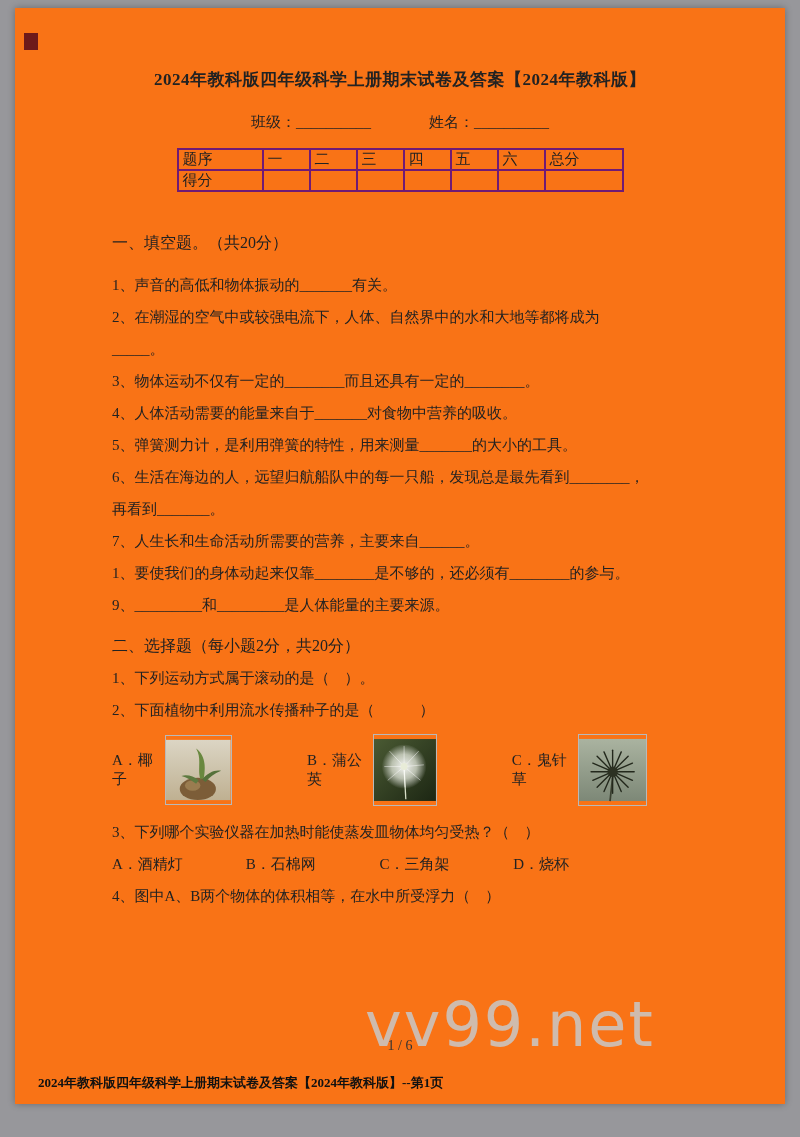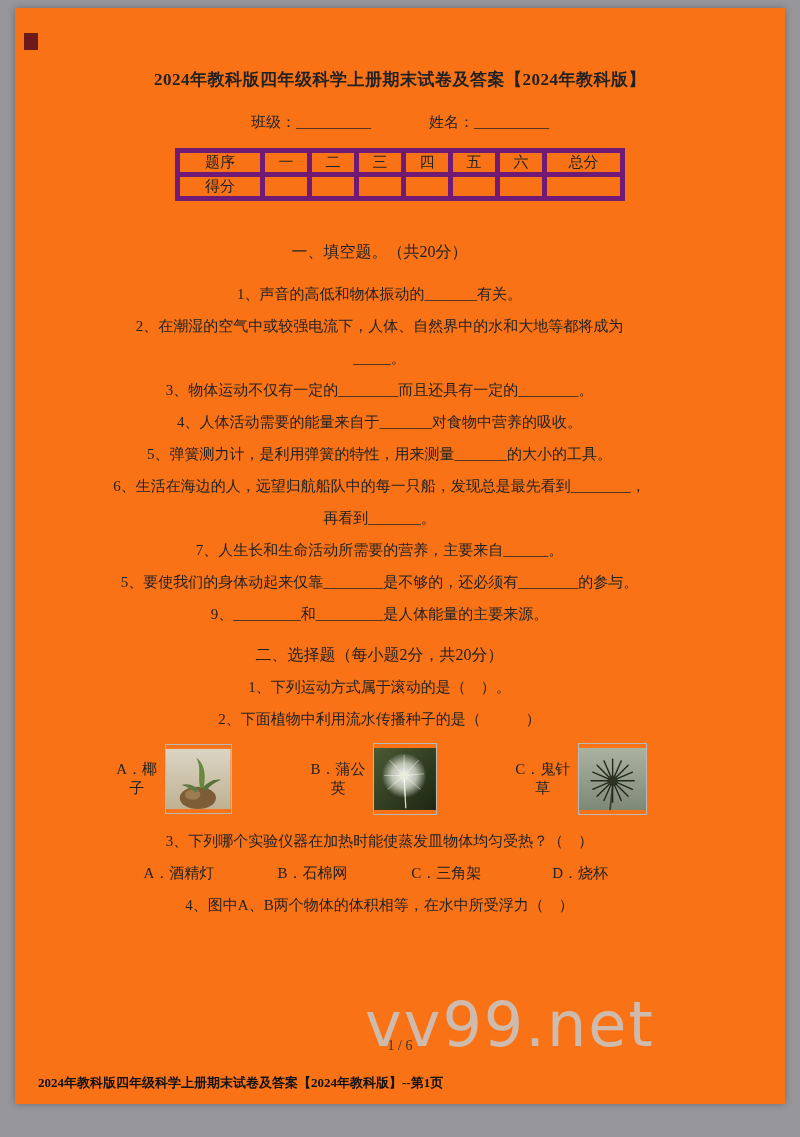--- a/index.html
+++ b/index.html
@@ -24,27 +24,27 @@
   .title {
     margin-top:60px; text-align:center;
     font-size:17px; font-weight:bold; letter-spacing:.5px;
   }
   .id-line {
     margin-top:22px; display:flex; justify-content:center; gap:58px;
     font-size:15px;
   }
   .score-table { margin:16px auto 0; border-collapse:collapse; font-size:15px; }
   .score-table td {
-    border:5px solid #701a75; height:16px;
-    text-align:center; vertical-align:middle; padding:0 4px;
+    border:2px solid #701a75; height:16px;
+    vertical-align:middle; padding:0 4px;
   }
   .score-table td.c0 { width:85px; }
   .score-table td.cn { width:47px; }
   .score-table td.c7 { width:78px; }
-  .content { width:632px; padding:34px 0 0 97px;text-align:center; }
+  .content { width:632px; padding:34px 0 0 97px; }
   .section-heading { font-size:16px; line-height:33px; margin-bottom:10px; }
   .section-heading.second { margin-top:8px; margin-bottom:0; }
   .q { font-size:15px; line-height:32px; font-weight:normal; }
   .opts { display:flex; font-size:15px; line-height:32px; }
   .opts .o1 { width:192px; }
   .opts .o2 { width:217px; }
   .opts4 { display:flex; font-size:15px; line-height:32px; }
   .opts4 span { width:143px; }
   .image-row {
     display:flex; align-items:center; margin:6px 0 8px 0; height:76px;gap:33px;
@@ -110,21 +110,21 @@
   <div class="content">
     <div class="section-heading">一、填空题。（共20分）</div>
 
     <p class="q">1、声音的高低和物体振动的_______有关。</p>
     <p class="q">2、在潮湿的空气中或较强电流下，人体、自然界中的水和大地等都将成为_____。</p>
     <p class="q">3、物体运动不仅有一定的________而且还具有一定的________。</p>
     <p class="q">4、人体活动需要的能量来自于_______对食物中营养的吸收。</p>
     <p class="q">5、弹簧测力计，是利用弹簧的特性，用来测量_______的大小的工具。</p>
     <p class="q">6、生活在海边的人，远望归航船队中的每一只船，发现总是最先看到________， 再看到_______。</p>
     <p class="q">7、人生长和生命活动所需要的营养，主要来自______。</p>
-    <p class="q">5、要使我们的身体动起来仅靠________是不够的，还必须有________的参与。</p>
+    <p class="q">1、要使我们的身体动起来仅靠________是不够的，还必须有________的参与。</p>
     <p class="q">9、_________和_________是人体能量的主要来源。</p>
 
     <div class="section-heading second">二、选择题（每小题2分，共20分）</div>
 
     <p class="q">1、下列运动方式属于滚动的是（　）。</p>
 
     <p class="q">2、下面植物中利用流水传播种子的是（　　　）</p>
 
     <div class="image-row">
       <div class="img-pair">

